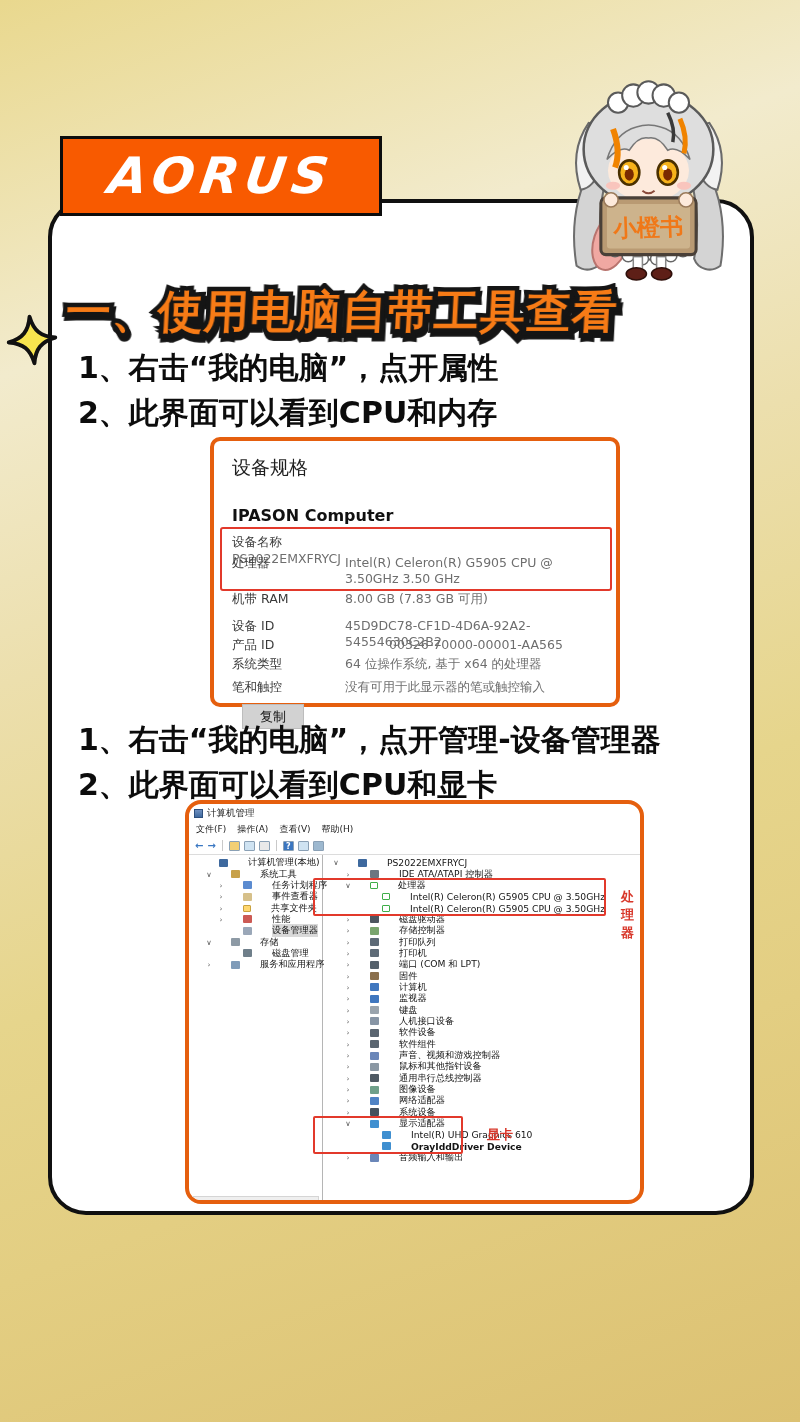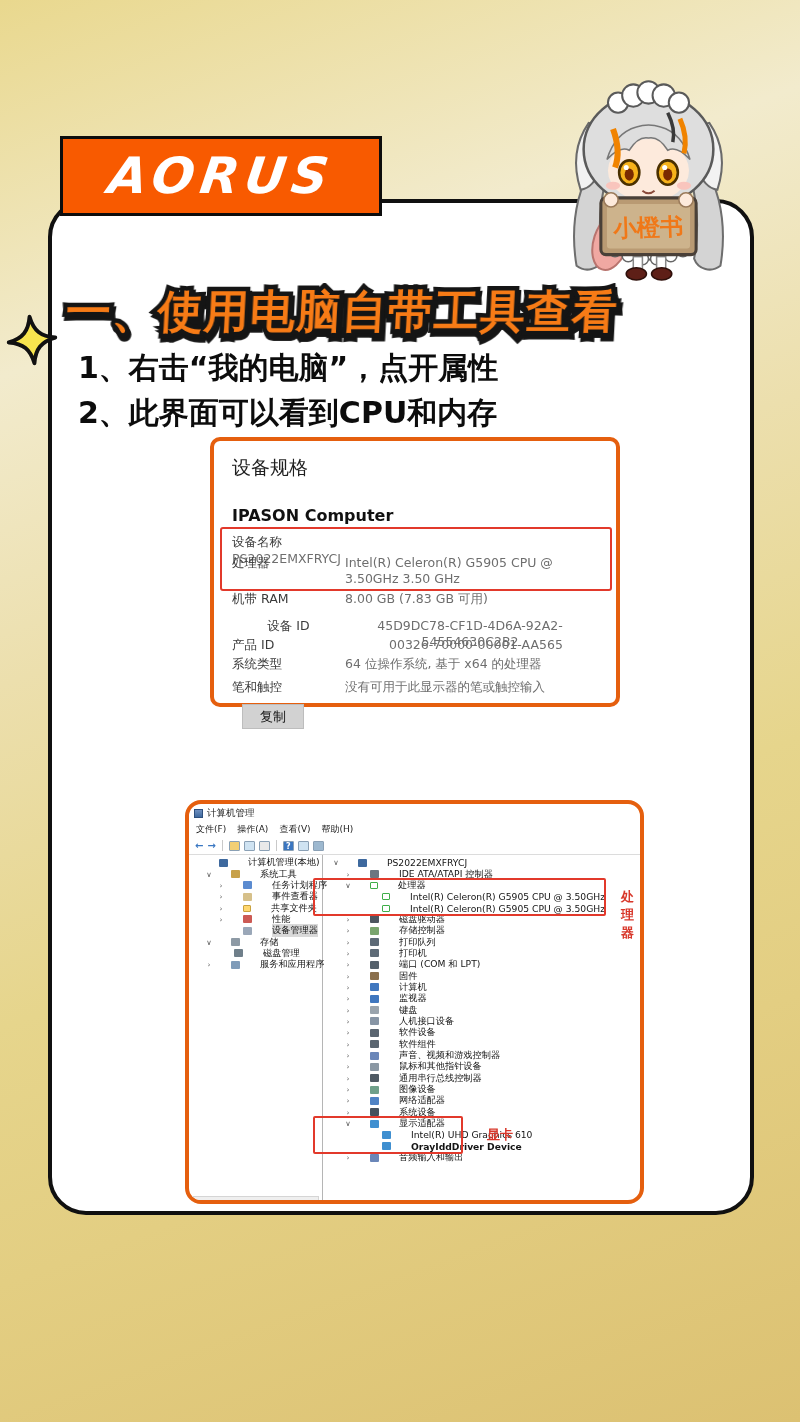--- a/index.html
+++ b/index.html
@@ -35,21 +35,21 @@
   .specs { position:absolute; left:210px; top:437px; width:410px; height:270px;
     background:#fff; border:4px solid #e55f0e; border-radius:10px; padding:14px 14px 0 18px; }
   .specs h1 { font-size:19px; font-weight:normal; color:#1f1f1f; margin-bottom:25px; }
   .specs h2 { font-size:16px; font-weight:bold; color:#111; margin-bottom:9px; }
   .srow { display:flex; align-items:flex-start; }
   .srow .slabel { width:113px; flex:none; font-size:12.5px; color:#3a3a3a; }
   .srow .svalue { font-size:12.5px; color:#6e6e6e; max-width:250px; line-height:16px; }
   #spec-rows .srow:nth-of-type(1){height:21px;flex-direction:column;}
   #spec-rows .srow:nth-of-type(2){height:36px;}
   #spec-rows .srow:nth-of-type(3){height:27px;}
-  #spec-rows .srow:nth-of-type(4){height:19px;text-align:center;}
+  #spec-rows .srow:nth-of-type(4){height:19px;}
   #spec-rows .srow:nth-of-type(5){height:19px;gap:44px;}
   #spec-rows .srow:nth-of-type(6){height:23px;}
   #spec-rows .srow:nth-of-type(7){height:25px;}
   .spec-hl { position:absolute; left:6px; top:86px; width:392px; height:64px;
     border:2.5px solid #e2392b; border-radius:3px; pointer-events:none; }
   .copy-btn { margin:0 0 0 10px; width:62px; height:25px; background:#d2d2d2; border:1px solid #bdbdbd;
     font-size:13px; color:#111; font-family:inherit; }
 
   
   .mgmt { position:absolute; left:185px; top:800px; width:459px; height:404px;
@@ -207,20 +207,24 @@
         </div>
         <div class="srow">
           <span class="slabel">笔和触控</span>
           <span class="svalue">没有可用于此显示器的笔或触控输入</span>
         </div>
       </div>
     <div class="spec-hl"></div>
     <button class="copy-btn">复制</button>
   </div>
 
+  <div class="steps steps2">
+    <div>1、右击“我的电脑”，点开管理-设备管理器</div>
+    <div>2、此界面可以看到CPU和显卡</div>
+  </div>
 
   <div class="mgmt">
     <div class="titlebar">
       <span class="app-icon"></span>
       <span class="wtitle">计算机管理</span>
     </div>
     <div class="menubar" id="menubar">
         <span class="menu-item">文件(F)</span>
         <span class="menu-item">操作(A)</span>
         <span class="menu-item">查看(V)</span>
@@ -273,21 +277,21 @@
           <div class="trow sel" style="padding-left: 27px;">
             <span class="tw"></span>
             <span class="ti ic-devicemanager"></span>
             <span class="tl">设备管理器</span>
           </div>
           <div class="trow" style="padding-left: 15px;">
             <span class="tw">∨</span>
             <span class="ti ic-storage"></span>
             <span class="tl">存储</span>
           </div>
-          <div class="trow" style="padding-left: 10px; margin-left: 8px;">
+          <div class="trow" style="padding-left: 27px;">
             <span class="tw"></span>
             <span class="ti ic-diskmgmt"></span>
             <span class="tl">磁盘管理</span>
           </div>
           <div class="trow" style="padding-left: 15px;">
             <span class="tw">›</span>
             <span class="ti ic-services"></span>
             <span class="tl">服务和应用程序</span>
           </div>
         </div>

